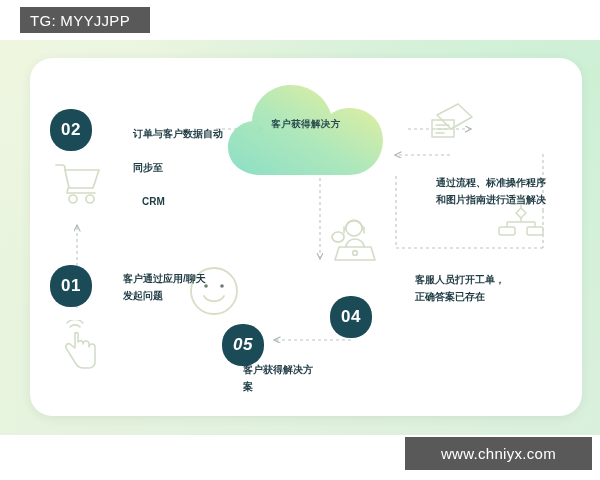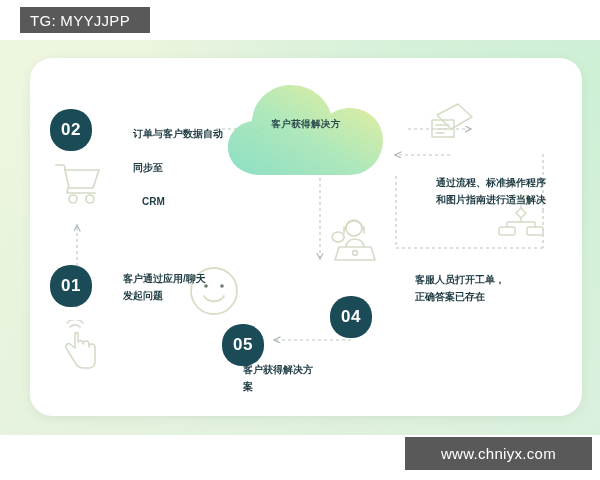--- a/index.html
+++ b/index.html
@@ -90,21 +90,21 @@
     font-weight: bold;
     letter-spacing: 0.5px;
     display: flex;
     align-items: center;
     justify-content: center;
   }
   #chip-01 { left: 20px;  top: 207px; }
   #chip-02 { left: 20px;  top: 51px;  }
   #chip-03 { left: 447px; top: 51px;  }
   #chip-04 { left: 300px; top: 206px; margin-top: 32px; }
-  #chip-05 { left: 192px; top: 266px; }
+  #chip-05 { left: 192px; top: 266px; font-style: italic; }
 
   
   .cap {
     position: absolute;
     color: #1f3b44;
     font-size: 10px;
     line-height: 17px;
     font-weight: bold;
     white-space: pre-line;
     margin-left: 33px;

